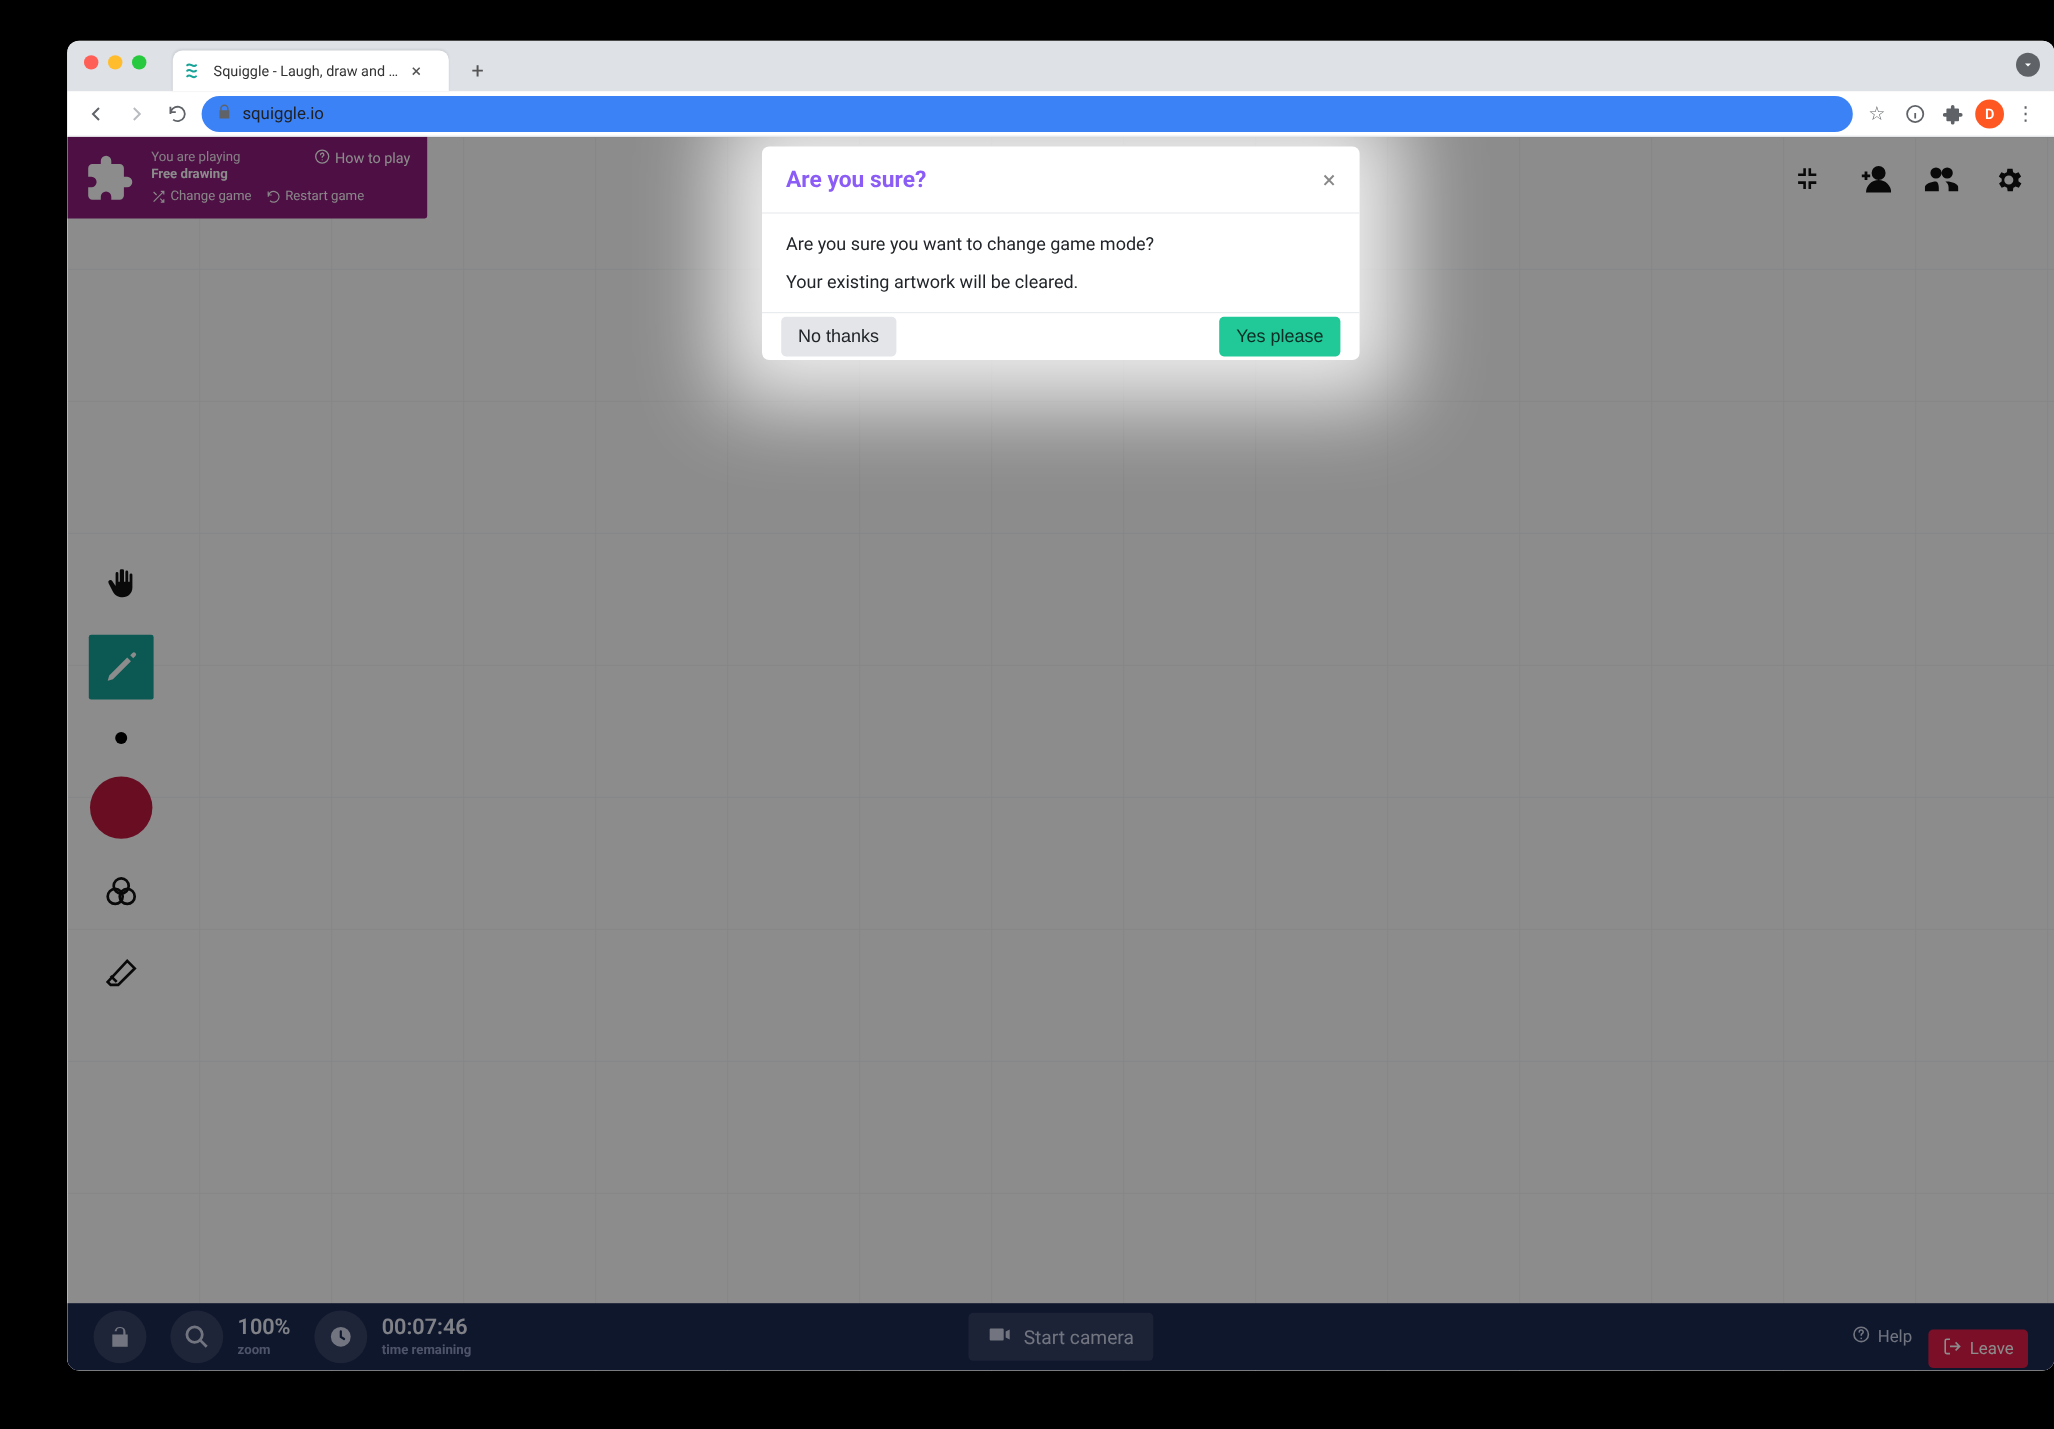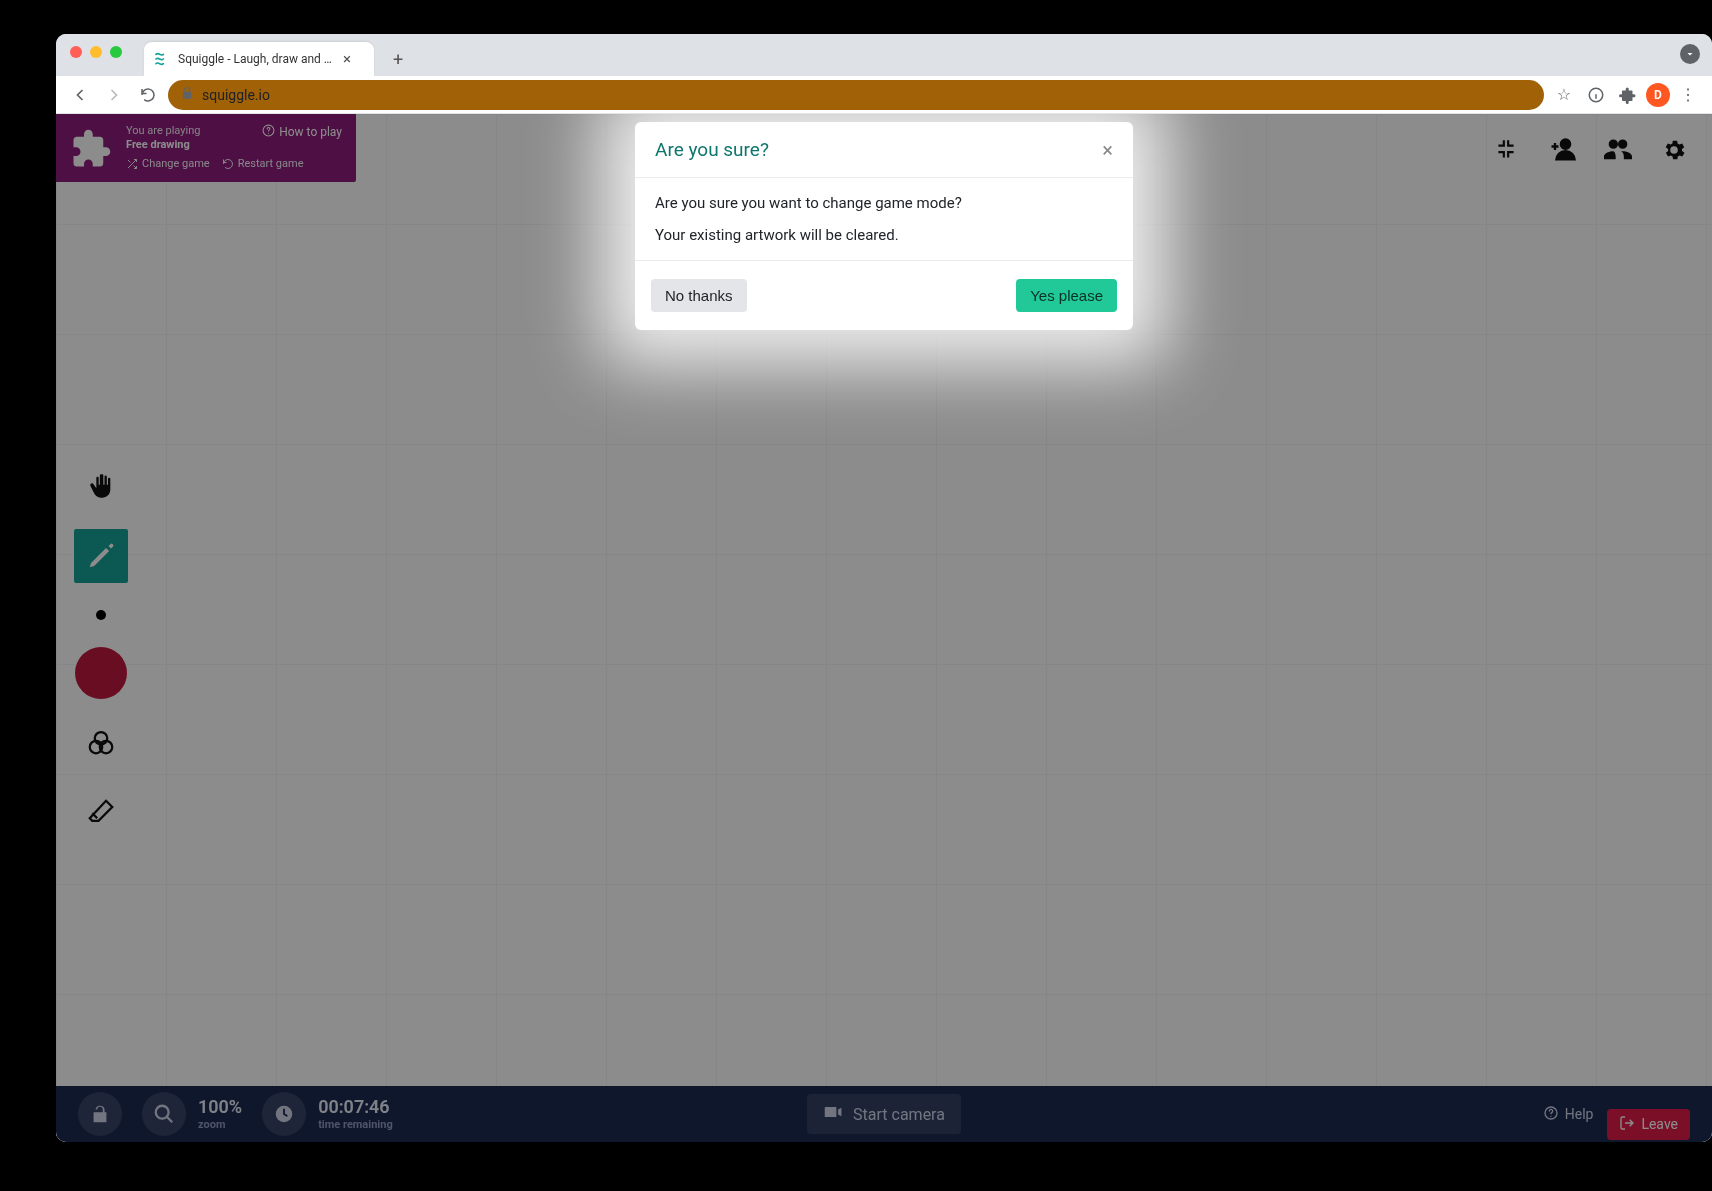--- a/index.html
+++ b/index.html
@@ -51,21 +51,21 @@
   .newtab { width:28px; height:28px; display:flex; align-items:center;justify-content:center; color:#555; font-size:18px; margin-left:10px; margin-bottom:3px; cursor:pointer; border-radius:50%; }
   .tab-right { position:absolute; right:12px; top:10px; width:20px;height:20px; border-radius:50%; background:#5f6368; color:#fff; display:flex;align-items:center;justify-content:center; font-size:12px; }
 
   .addrbar {
     height:38px; background:#fff; border-bottom:1px solid #E3E5E8;
     display:flex; align-items:center; padding:0 10px; gap:6px;
   }
   .nav-btn { width:28px; height:28px; display:flex; align-items:center; justify-content:center; color:#5f6368; border-radius:50%; cursor:pointer;}
   .nav-btn.disabled { color:#B8BBBF; }
   .omnibox {
-    flex:1; height:30px; background:#a16207; border-radius:15px;
+    flex:1; height:30px; background:#3b82f6; border-radius:15px;
     display:flex; align-items:center; padding:0 12px; gap:8px; font-size:14px; color:#202124;
   }
   .lock { font-size:12px; color:#5f6368; }
   .addr-actions { display:flex; align-items:center; gap:4px; }
   .addr-ico { width:28px; height:28px; display:flex;align-items:center;justify-content:center; color:#5f6368; cursor:pointer; font-size:16px;}
   .avatar { width:24px;height:24px;border-radius:50%; background:#ff5722; color:#fff; display:flex;align-items:center;justify-content:center; font-size:12px; font-weight:600;}
 
   
   .viewport { position:relative; width:100%; height:calc(100% - 80px); overflow:hidden; }
   .canvas-bg {
@@ -123,25 +123,25 @@
   .help { display:flex; align-items:center; gap:6px; cursor:pointer; font-size:14px;}
   .leave { background:#e11d48; color:#fff; padding:6px 12px; border-radius:4px; display:flex; align-items:center; gap:6px; cursor:pointer; font-size:14px;margin-top:20px;}
 
   
   .modal {
     position:absolute; left:50%; top:8px; transform:translateX(-50%);
     width:498px; background:#fff; border-radius:6px; z-index:20;
     box-shadow: 0 0 70px 35px rgba(255,255,255,0.85);
   }
   .modal-head { padding:16px 20px; border-bottom:1px solid #e9ecef; display:flex; align-items:center; justify-content:space-between;}
-  .modal-title { font-size:19px; font-weight:400; color:#0f766e;}
+  .modal-title { font-size:19px; font-weight:700; color:#8b5cf6;}
   .modal-x { font-size:20px; color:#888; cursor:pointer; line-height:1; }
   .modal-body { padding:16px 20px; font-size:15px; color:#212529;}
   .modal-body p + p { margin-top:14px; }
-  .modal-foot { padding:18px 16px; border-top:1px solid #e9ecef; display:flex; justify-content:space-between;}
+  .modal-foot { padding:3px 16px; border-top:1px solid #e9ecef; display:flex; justify-content:space-between;}
   .btn { padding:8px 14px; border-radius:4px; font-size:15px; cursor:pointer; border:none;}
   .btn.secondary { background:#e3e5e8; color:#212529;}
   .btn.primary { background:#20c997; color:#0b2e25;}
 
   
   .dim { position:absolute; inset:0; background:rgba(0,0,0,0.45); z-index:10;}
 </style>
 </head>
 <body>
 

